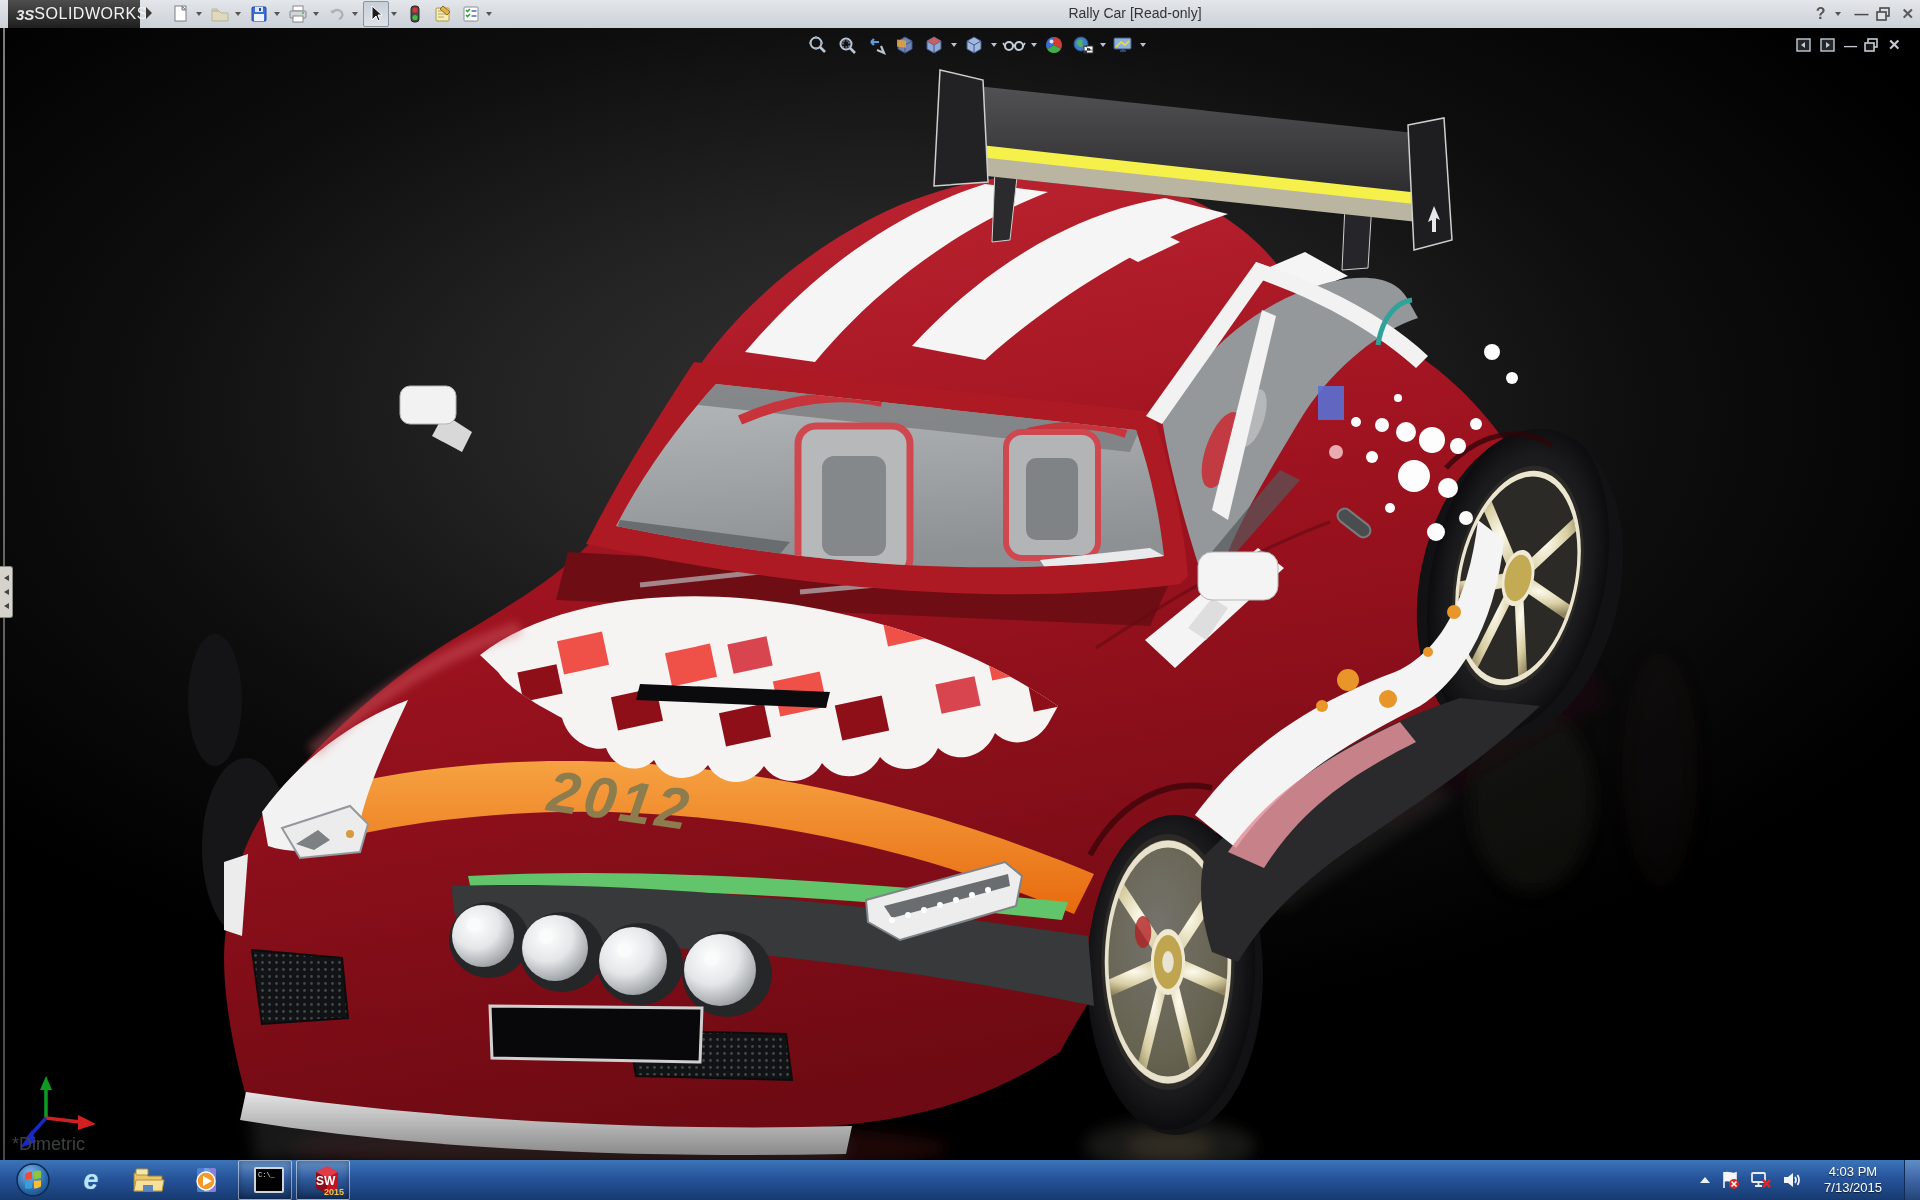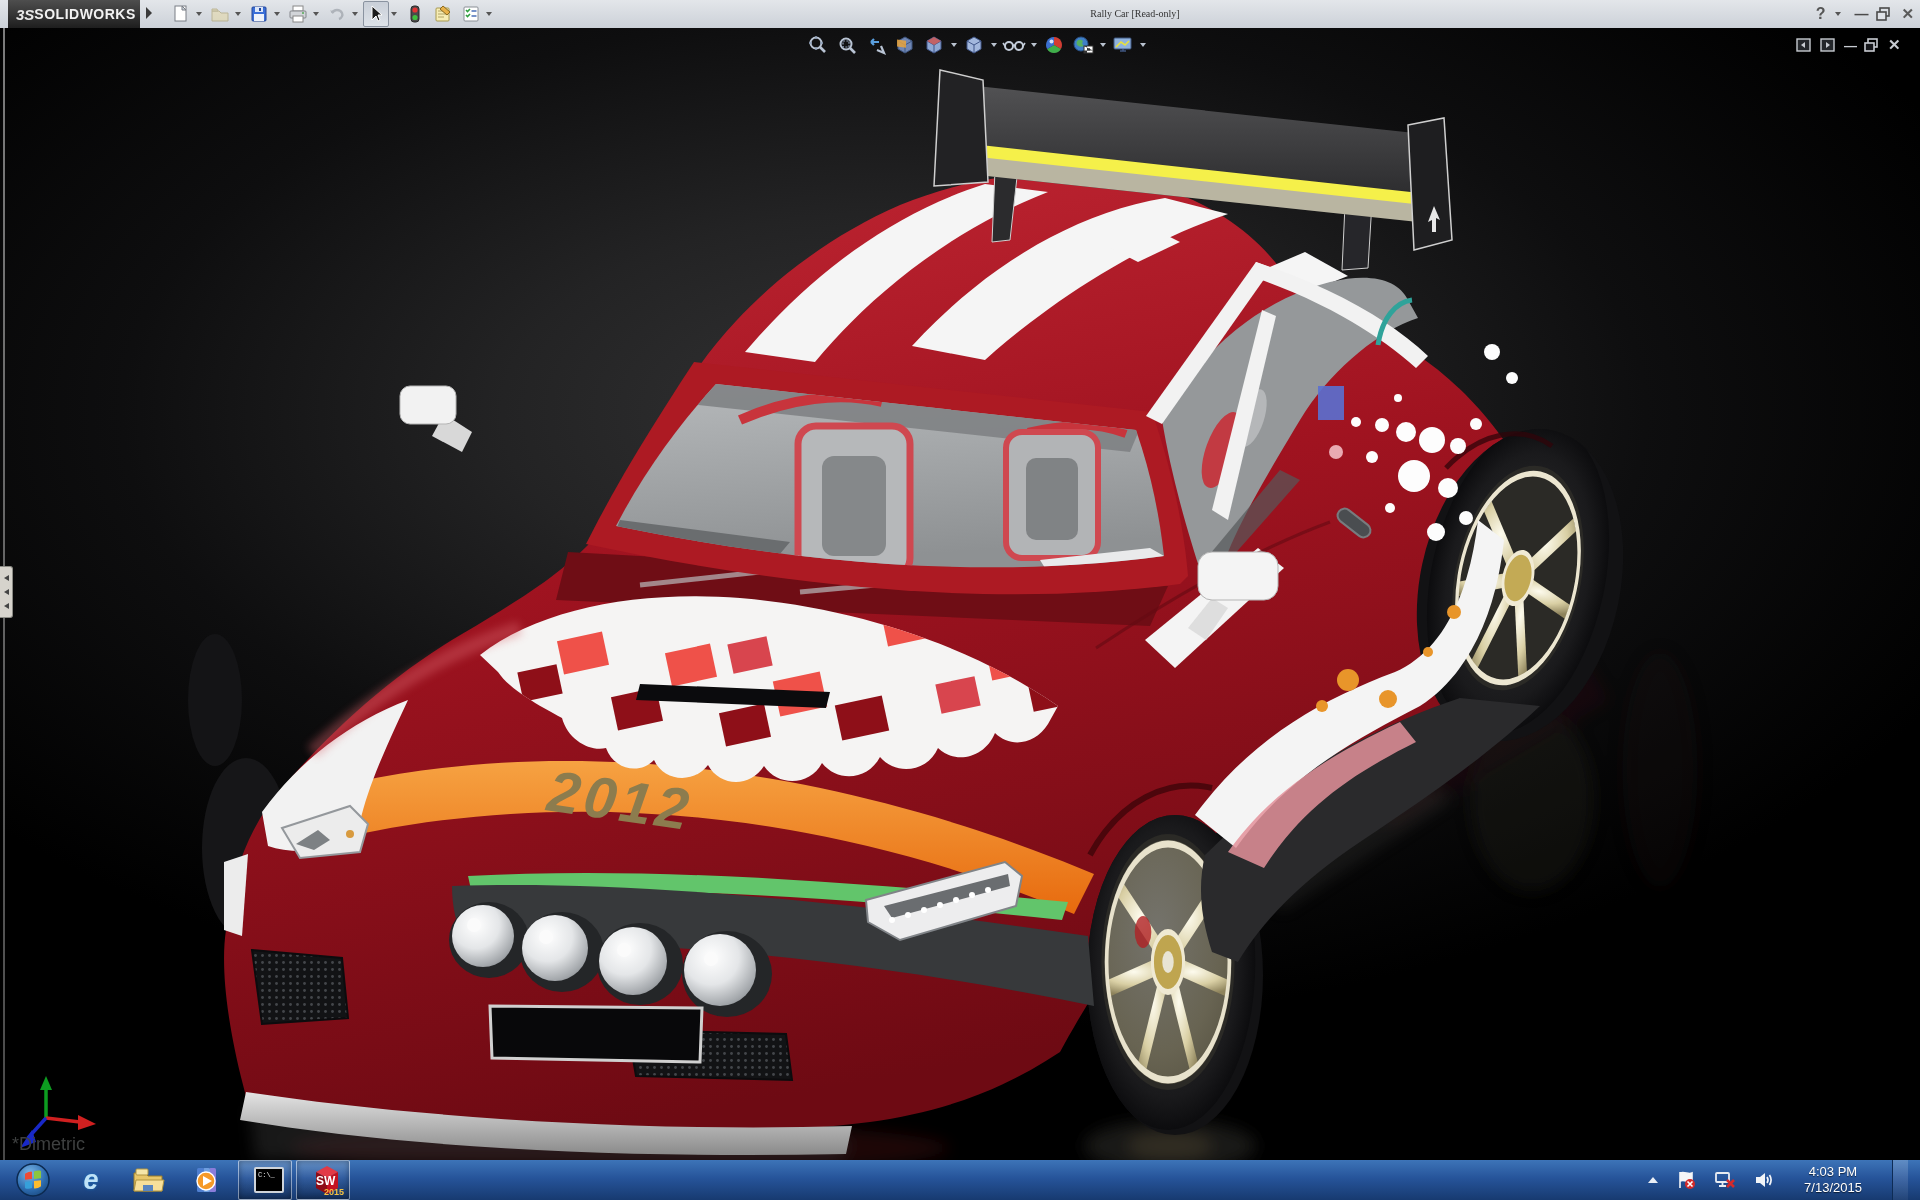--- a/index.html
+++ b/index.html
@@ -1,47 +1,47 @@
 <!DOCTYPE html>
 <html><head>
 <meta charset="utf-8">
 <style>
   html,body{margin:0;padding:0;background:#000;}
   .screen{position:relative;width:1920px;height:1200px;overflow:hidden;font-family:"Liberation Sans",sans-serif;user-select:none;}
   
   .titlebar{position:absolute;left:0;top:0;width:1920px;height:28px;background:linear-gradient(#e3e6ea,#ccd1d8);border-bottom:1px solid #8f969e;display:flex;align-items:center;}
   .brand{position:absolute;left:8px;top:0;height:28px;width:132px;background:linear-gradient(#4e4e4e,#1e1e1e);display:flex;align-items:center;padding:0 8px;box-sizing:border-box;color:#fff;}
   .brand-pre{font-style:italic;font-weight:bold;font-size:15px;color:#e8e8e8;}
-  .brand-name{font-size:14px;font-weight:bold;letter-spacing:.5px;color:#f2f2f2;}
+  .brand-name{font-size:16px;font-weight:normal;letter-spacing:.5px;color:#f2f2f2;}
   .menu-arrow{position:absolute;left:146px;top:7px;width:0;height:0;border-left:6px solid #3a3a3a;border-top:6px solid transparent;border-bottom:6px solid transparent;}
   .tbar{position:absolute;left:168px;top:2px;height:24px;display:flex;align-items:center;gap:2px;}
   .tbtn{width:24px;height:24px;display:flex;align-items:center;justify-content:center;border-radius:2px;border:1px solid transparent;}
   .tbtn.pressed{background:linear-gradient(#c9cfd8,#dde2e8);border:1px solid #8a93a0;}
   .tbtn.disabled{opacity:.45;}
   .cv{width:0;height:0;border-top:4px solid #555;border-left:3.5px solid transparent;border-right:3.5px solid transparent;margin:0 3px 0 0;}
-  .wtitle{position:absolute;left:1020px;top:0;width:230px;height:15px;line-height:27px;text-align:center;font-size:10px;color:#333;font-family:Liberation Serif, serif;}
+  .wtitle{position:absolute;left:1020px;top:0;width:230px;height:15px;line-height:27px;text-align:center;font-size:14px;color:#333;}
   .wctl{position:absolute;right:6px;top:0;height:27px;display:flex;align-items:center;gap:10px;color:#4a4a4a;}
   .wctl .g{font-size:14px;font-weight:bold;cursor:default;}
   
   .viewport{position:absolute;left:0;top:28px;width:1920px;height:1132px;background:radial-gradient(ellipse 62% 55% at 46% 34%, #333334 0%, #232324 32%, #0e0e0f 64%, #000 100%);}
   .splitline{position:absolute;left:3px;top:0;width:2px;height:1132px;background:linear-gradient(#9a9a9a,#5a5a5a);opacity:.8;}
   .paneltab{position:absolute;left:0;top:538px;width:12px;height:50px;background:#d6d3cc;border:1px solid #8a8a84;border-left:none;border-radius:0 3px 3px 0;display:flex;flex-direction:column;justify-content:space-evenly;align-items:center;}
   .tri-l{width:0;height:0;border-right:5px solid #444;border-top:3.5px solid transparent;border-bottom:3.5px solid transparent;}
   .hud{position:absolute;left:806px;top:5px;display:flex;align-items:center;gap:5px;}
   .hbtn{width:24px;height:24px;display:flex;align-items:center;justify-content:center;}
   .cvd{width:0;height:0;border-top:4px solid #b9c2cf;border-left:3.5px solid transparent;border-right:3.5px solid transparent;}
   .docctl{position:absolute;left:1796px;top:8px;display:flex;align-items:center;gap:9px;color:#c7cbd1;}
   .docctl .g{font-size:13px;font-weight:bold;}
   .carstage{position:absolute;left:0;top:0;width:1920px;height:1132px;}
   .orient{position:absolute;left:12px;top:1106px;font-size:18px;color:#3e4040;}
   
   .taskbar{position:absolute;left:0;top:1160px;width:1920px;height:40px;background:linear-gradient(#3d74b8,#26549a 45%,#173a70);display:flex;align-items:center;}
   .tkb{width:54px;height:40px;display:flex;align-items:center;justify-content:center;margin-left:4px;border-radius:2px;box-sizing:border-box;}
   .tkb.open{border:1px solid rgba(255,255,255,.45);background:linear-gradient(rgba(255,255,255,.22),rgba(255,255,255,.06) 45%,rgba(0,0,0,.18));box-shadow:inset 0 0 6px rgba(0,0,0,.35);padding-left:8px;}
-  .tray{position:absolute;right:0;top:0;height:40px;display:flex;align-items:center;gap:18px;padding-right:12px;}
+  .tray{position:absolute;right:0;top:0;height:40px;display:flex;align-items:center;gap:10px;padding-right:0;}
   .clock{width:82px;text-align:center;color:#fff;font-size:13px;line-height:16px;text-shadow:0 1px 1px rgba(0,0,0,.6);}
   .showdesk{width:15px;height:40px;background:linear-gradient(rgba(255,255,255,.18),rgba(255,255,255,.05));border-left:1px solid #0e2c55;}
   .uparrow{width:0;height:0;border-bottom:6px solid #eaeff5;border-left:5px solid transparent;border-right:5px solid transparent;}
   .ie-e{font-size:27px;font-weight:bold;font-style:italic;color:#bfe3f7;text-shadow:0 0 3px #1a6fb8;position:relative;}
 </style>
 </head>
 <body>
 
 <div class="screen">
 

